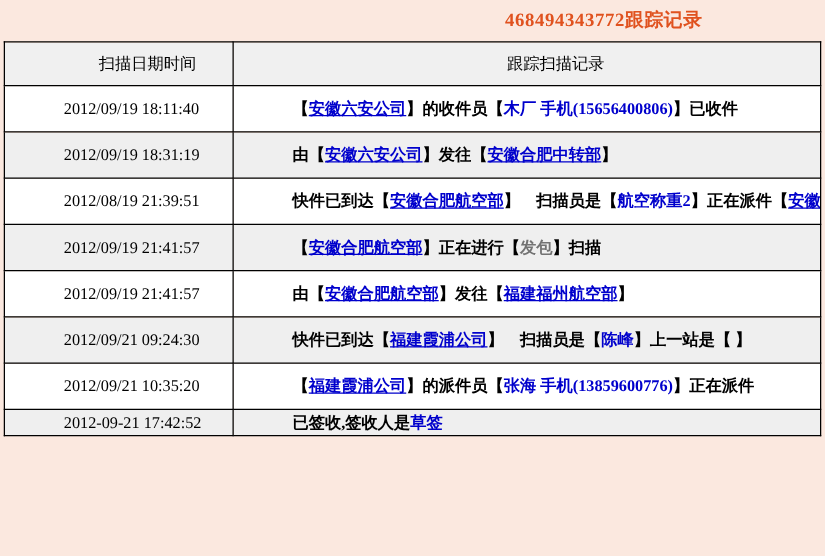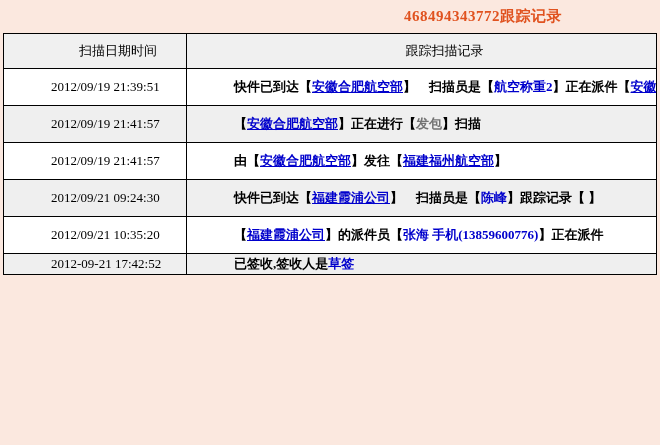--- a/index.html
+++ b/index.html
@@ -83,34 +83,42 @@
     <col>
   </colgroup>
   <thead>
     <tr>
       <th>扫描日期时间</th>
       <th>跟踪扫描记录</th>
     </tr>
   </thead>
   <tbody>
       <tr>
-        <td class="cell-date">2012/09/19 21:39:51</td>
+        <td class="cell-date">2012/09/19 18:11:40</td>
+        <td class="cell-record"><span class="seg-text">【</span><a class="seg-link">安徽六安公司</a><span class="seg-text">】的收件员【</span><span class="seg-value">木厂 手机(15656400806)</span><span class="seg-text">】已收件</span></td>
+      </tr>
+      <tr>
+        <td class="cell-date">2012/09/19 18:31:19</td>
+        <td class="cell-record"><span class="seg-text">由【</span><a class="seg-link">安徽六安公司</a><span class="seg-text">】发往【</span><a class="seg-link">安徽合肥中转部</a><span class="seg-text">】</span></td>
+      </tr>
+      <tr>
+        <td class="cell-date">2012/08/19 21:39:51</td>
         <td class="cell-record"><span class="seg-text">快件已到达【</span><a class="seg-link">安徽合肥航空部</a><span class="seg-text">】　扫描员是【</span><span class="seg-value">航空称重2</span><span class="seg-text">】正在派件【</span><a class="seg-link">安徽六安公司</a></td>
       </tr>
       <tr>
         <td class="cell-date">2012/09/19 21:41:57</td>
         <td class="cell-record"><span class="seg-text">【</span><a class="seg-link">安徽合肥航空部</a><span class="seg-text">】正在进行【</span><span class="seg-action">发包</span><span class="seg-text">】扫描</span></td>
       </tr>
       <tr>
         <td class="cell-date">2012/09/19 21:41:57</td>
         <td class="cell-record"><span class="seg-text">由【</span><a class="seg-link">安徽合肥航空部</a><span class="seg-text">】发往【</span><a class="seg-link">福建福州航空部</a><span class="seg-text">】</span></td>
       </tr>
       <tr>
         <td class="cell-date">2012/09/21 09:24:30</td>
-        <td class="cell-record"><span class="seg-text">快件已到达【</span><a class="seg-link">福建霞浦公司</a><span class="seg-text">】　扫描员是【</span><span class="seg-value">陈峰</span><span class="seg-text">】跟踪记录【 】</span></td>
+        <td class="cell-record"><span class="seg-text">快件已到达【</span><a class="seg-link">福建霞浦公司</a><span class="seg-text">】　扫描员是【</span><span class="seg-value">陈峰</span><span class="seg-text">】上一站是【 】</span></td>
       </tr>
       <tr>
         <td class="cell-date">2012/09/21 10:35:20</td>
         <td class="cell-record"><span class="seg-text">【</span><a class="seg-link">福建霞浦公司</a><span class="seg-text">】的派件员【</span><span class="seg-value">张海 手机(13859600776)</span><span class="seg-text">】正在派件</span></td>
       </tr>
       <tr>
         <td class="cell-date">2012-09-21 17:42:52</td>
         <td class="cell-record"><span class="seg-text">已签收,签收人是</span><span class="seg-value">草签</span></td>
       </tr>
     </tbody>

